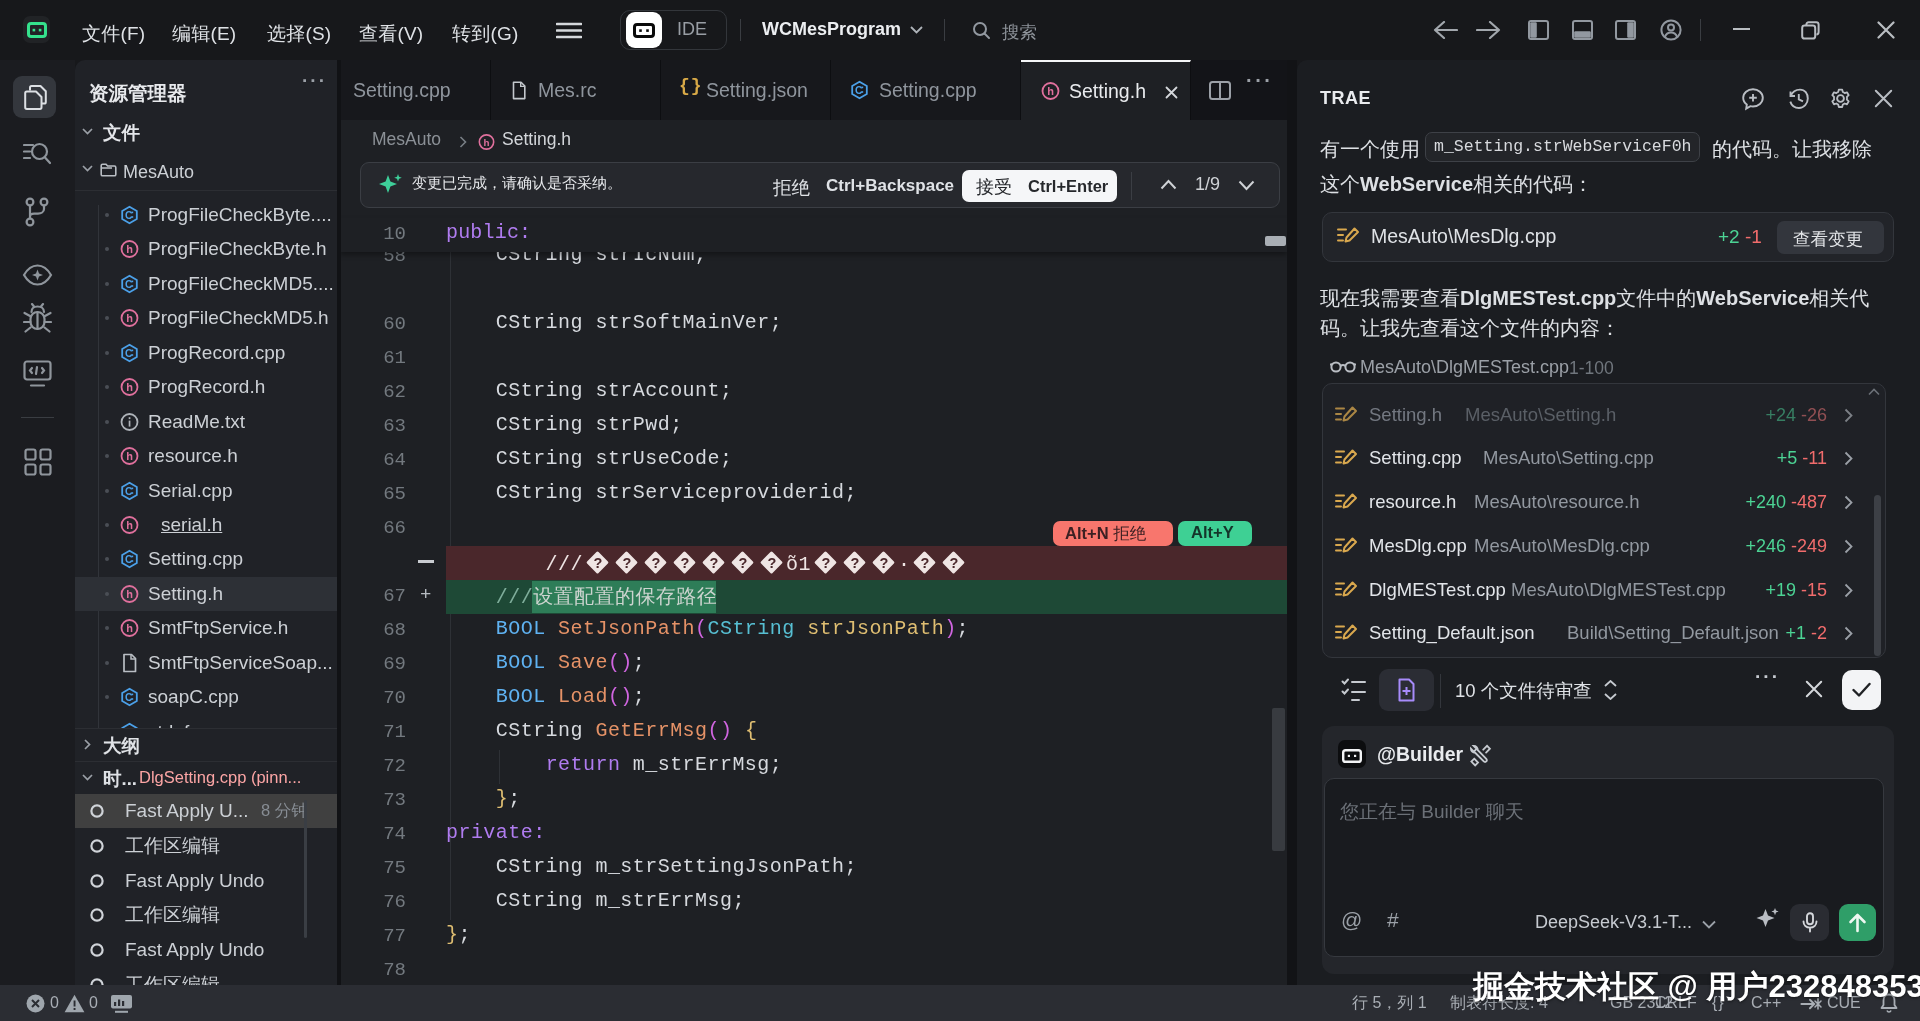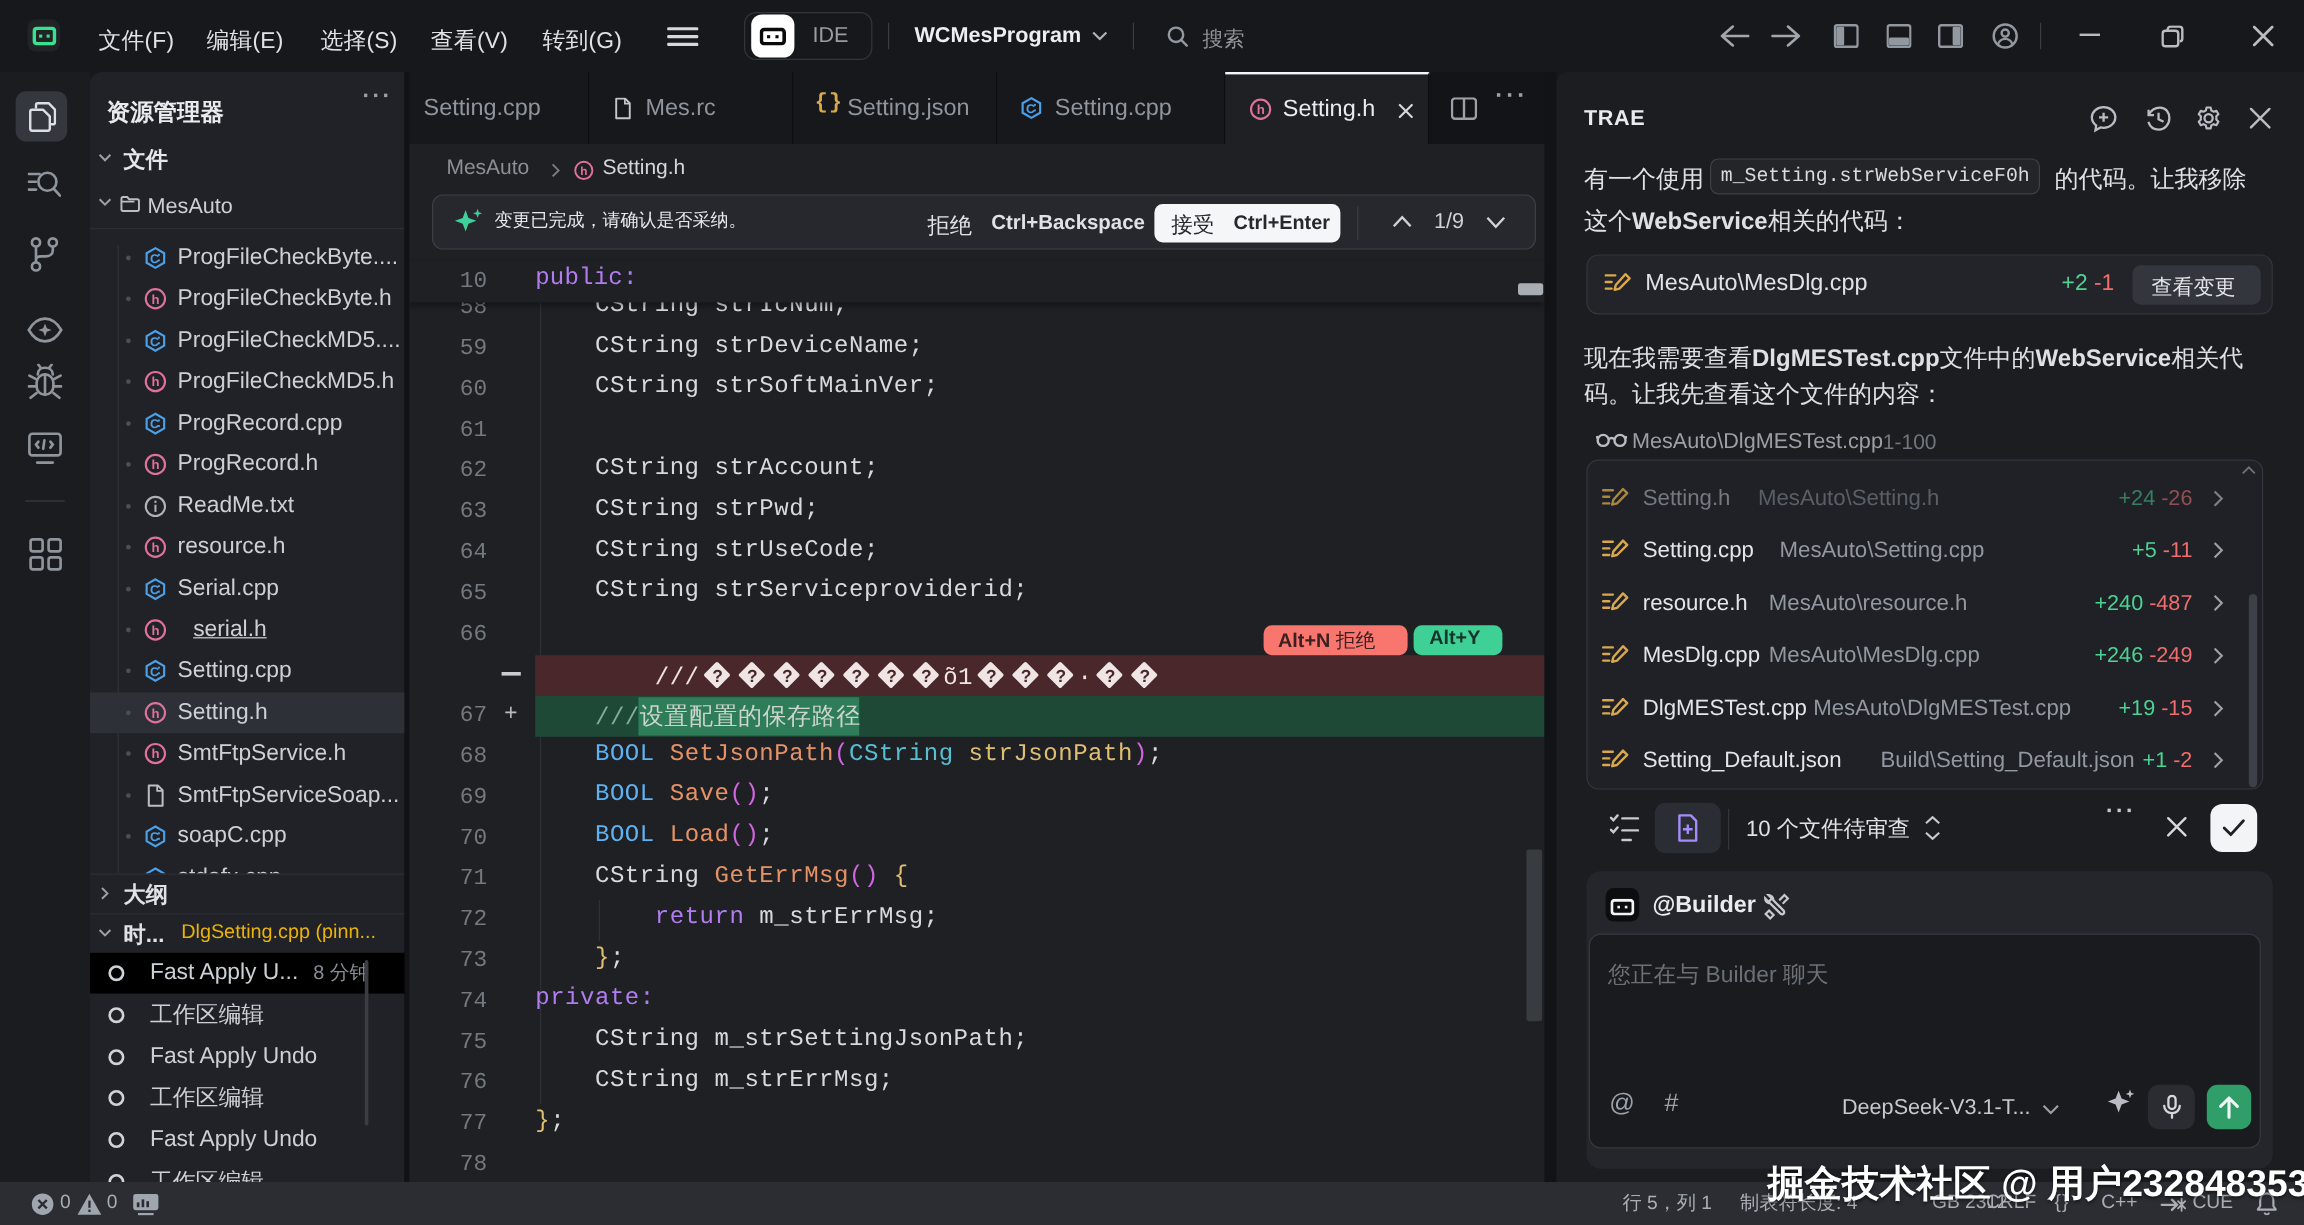--- a/index.html
+++ b/index.html
@@ -338,23 +338,23 @@
     <svg width="7" height="11" viewBox="0 0 7 11" style="position:absolute;left:9px;top:10px;">
           <path d="M1 1 L5.5 5.5 L1 10" fill="none" stroke="#9ba0a7" stroke-width="1.7"></path>
         </svg>
     <div class="abs" style="left:28px;top:4px;font-size:18.5px;font-weight:bold;color:#dfe2e6;">大纲</div>
   </div>
   <div class="abs" style="left:0;top:701px;width:265px;height:32px;border-top:1px solid #2c2e33;">
     <svg width="11" height="7" viewBox="0 0 11 7" style="position:absolute;left:7px;top:12px;">
           <path d="M1 1 L5.5 5.5 L10 1" fill="none" stroke="#9ba0a7" stroke-width="1.7"></path>
         </svg>
     <div class="abs" style="left:28px;top:4px;font-size:18.5px;font-weight:bold;color:#dfe2e6;">时...</div>
-    <div class="abs" style="left:76px;top:6px;font-size:16.5px;color:#eab308;">DlgSetting.cpp (pinn...</div>
+    <div class="abs" style="left:64px;top:6px;font-size:16.5px;color:#fca5a5;">DlgSetting.cpp (pinn...</div>
   </div>
-  <div class="trow" style="top:734px;background:#000000;">
+  <div class="trow" style="top:734px;background:#404040;">
         <svg width="16" height="16" viewBox="0 0 16 16" style="position:absolute;left:14px;top:9px;">
           <circle cx="8" cy="8" r="5.6" fill="none" stroke="#cfd3d8" stroke-width="2.2"></circle>
         </svg>
         <span class="tlabel" style="left:50px;">Fast Apply U...</span>
         <span style="position:absolute;left:186px;top:50%;transform:translateY(-50%);font-size:16.5px;color:#878d94;">8 分钟</span>
       </div>
 <div class="trow" style="top:769px;">
         <svg width="16" height="16" viewBox="0 0 16 16" style="position:absolute;left:14px;top:9px;">
           <circle cx="8" cy="8" r="5.6" fill="none" stroke="#cfd3d8" stroke-width="2.2"></circle>
         </svg>
@@ -436,21 +436,20 @@
       </svg>
   <svg class="abs" style="left:138px;top:13px;" width="17" height="18" viewBox="0 0 19 20">
         <circle cx="9.5" cy="10" r="8" fill="none" stroke="#e0709d" stroke-width="1.8"></circle>
         <text x="6.2" y="14" font-size="11px" font-weight="bold" fill="#e0709d" font-family="Liberation Sans">h</text>
       </svg>
   <div class="abs" style="left:162px;top:9px;font-size:17.5px;color:#d3d6da;">Setting.h</div>
 
   <div class="abs" style="left:110px;top:132px;width:1px;height:668px;background:#2e3136;"></div>
   <div class="abs" style="left:159px;top:630px;width:1px;height:34px;background:#2e3136;"></div>
   <div class="codeline" style="top:120px;"><span class="ln">58</span><span class="ct">    CString strIcNum,</span></div>
-<div class="codeline" style="top:154px;"><span class="ln">59</span><span class="ct">    CString strDeviceName;</span></div>
 <div class="codeline" style="top:188px;"><span class="ln">60</span><span class="ct">    CString strSoftMainVer;</span></div>
 <div class="codeline" style="top:222px;"><span class="ln">61</span><span class="ct"></span></div>
 <div class="codeline" style="top:256px;"><span class="ln">62</span><span class="ct">    CString strAccount;</span></div>
 <div class="codeline" style="top:290px;"><span class="ln">63</span><span class="ct">    CString strPwd;</span></div>
 <div class="codeline" style="top:324px;"><span class="ln">64</span><span class="ct">    CString strUseCode;</span></div>
 <div class="codeline" style="top:358px;"><span class="ln">65</span><span class="ct">    CString strServiceproviderid;</span></div>
 <div class="codeline" style="top:392px;"><span class="ln">66</span><span class="ct"></span></div>
 <div class="codeline" style="top:426px;"><span style="position:absolute;left:78px;top:14px;width:16px;height:3px;background:#c9ccd1;"></span><span style="position:absolute;left:106px;top:0;width:841px;height:34px;background:#4a272b;"></span><span class="ct" style="color:#efe5e4;">        ///<svg width="29" height="27" viewBox="0 0 27 27" style="vertical-align:-6px;">
             <rect x="5.4" y="5.4" width="16.2" height="16.2" rx="1.5" transform="rotate(45 13.5 13.5)" fill="#efe5e4"></rect>
             <text x="9.6" y="19" font-size="14.5" font-weight="bold" fill="#4a272b" font-family="Liberation Sans">?</text>

